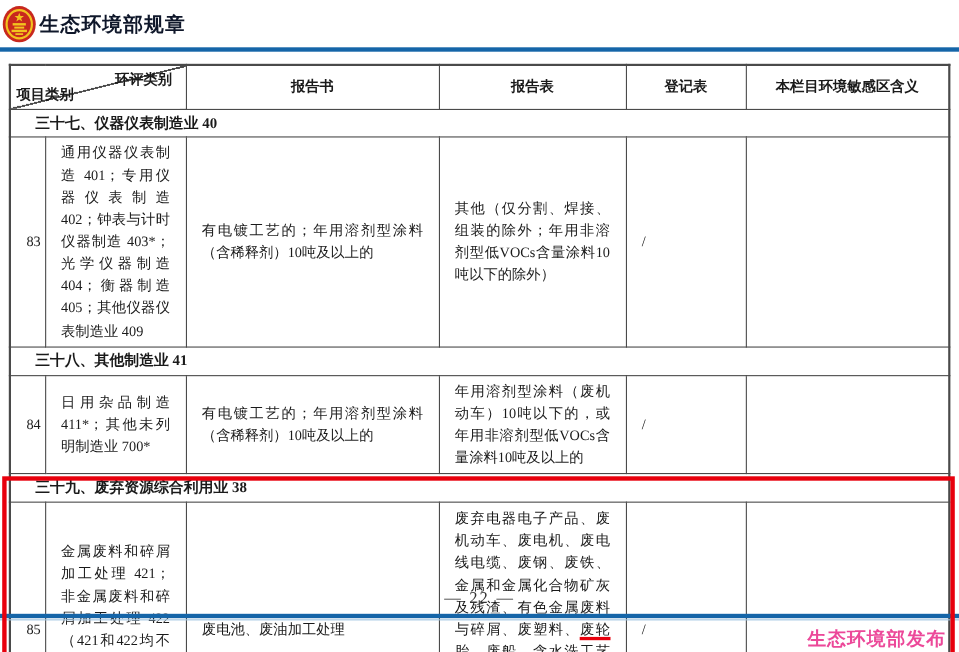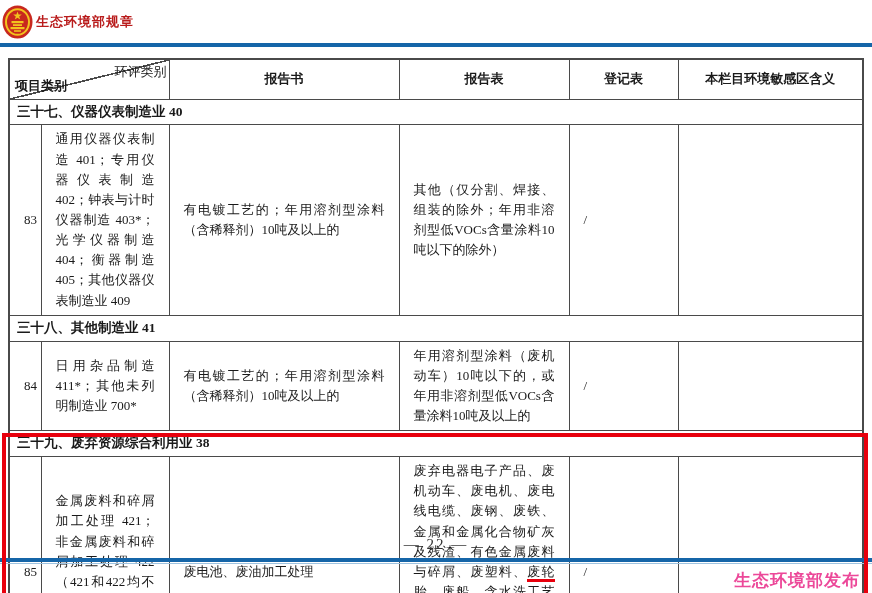--- a/index.html
+++ b/index.html
@@ -9,21 +9,21 @@
     background: #ffffff;
     font-family: "Liberation Serif", "DejaVu Serif", serif;
     color: #1a1a1a;
     overflow: hidden;
   }
 
   
   .doc-header { position: absolute; top: 5px; left: 2px; display: flex; align-items: center; }
   .emblem { width: 31px; height: 34px; flex: 0 0 auto; }
   .doc-title {
-    font-size: 13px; font-weight: bold; color: #b91c1c;
+    font-size: 18px; font-weight: bold; color: #0f172a;
     margin-left: 3px; letter-spacing: 1px;
     font-family: Liberation Mono, monospace;
   }
   .top-rule { position: absolute; top: 43px; left: 0; width: 872px; height: 4px; background: #1565A8; }
 
   
   table.eia {
     position: absolute; top: 58px; left: 8px;
     width: 854px; table-layout: fixed; border-collapse: collapse;
     border: 2px solid #4a4a4a;
@@ -31,24 +31,24 @@
   }
   table.eia td { border: 1px solid #4a4a4a; vertical-align: middle; padding: 4px 14px; }
 
   tr.head-row td { height: 40px; text-align: center; font-weight: bold; padding: 2px; }
   td.corner-cell {
     position: relative; height: 40px; padding: 0;
     background-image: linear-gradient(to bottom right,
       transparent calc(50% - 0.8px), #4a4a4a calc(50% - 0.8px),
       #4a4a4a calc(50% + 0.8px), transparent calc(50% + 0.8px));
   }
-  .corner-tr { position: absolute; top: 2px; right: 2px; font-weight: normal; }
+  .corner-tr { position: absolute; top: 2px; right: 12px; font-weight: bold; }
   .corner-bl { position: absolute; bottom: 2px; left: 5px; font-weight: bold; }
 
-  tr.section-row td { height: 25px; font-weight: bold; padding: 2px 7px; font-size: 13.5px; }
+  tr.section-row td { height: 25px; font-weight: bold; padding: 2px 22px; font-size: 13.5px; }
 
   td.num { text-align: center; }
   td.cat, td.book, td.form { text-align: justify; }
   td.cat { padding: 6px 8px; }
   td.reg { padding-left: 6px; }
 
   .red-underline { border-bottom: 3px solid #E8000D; }
 
   
   .highlight-box {

